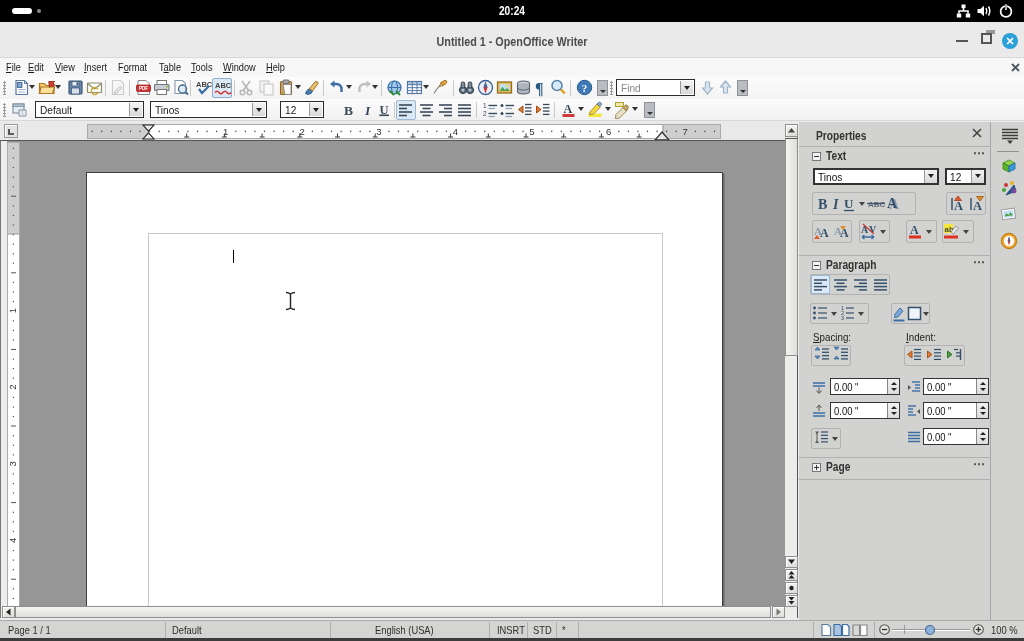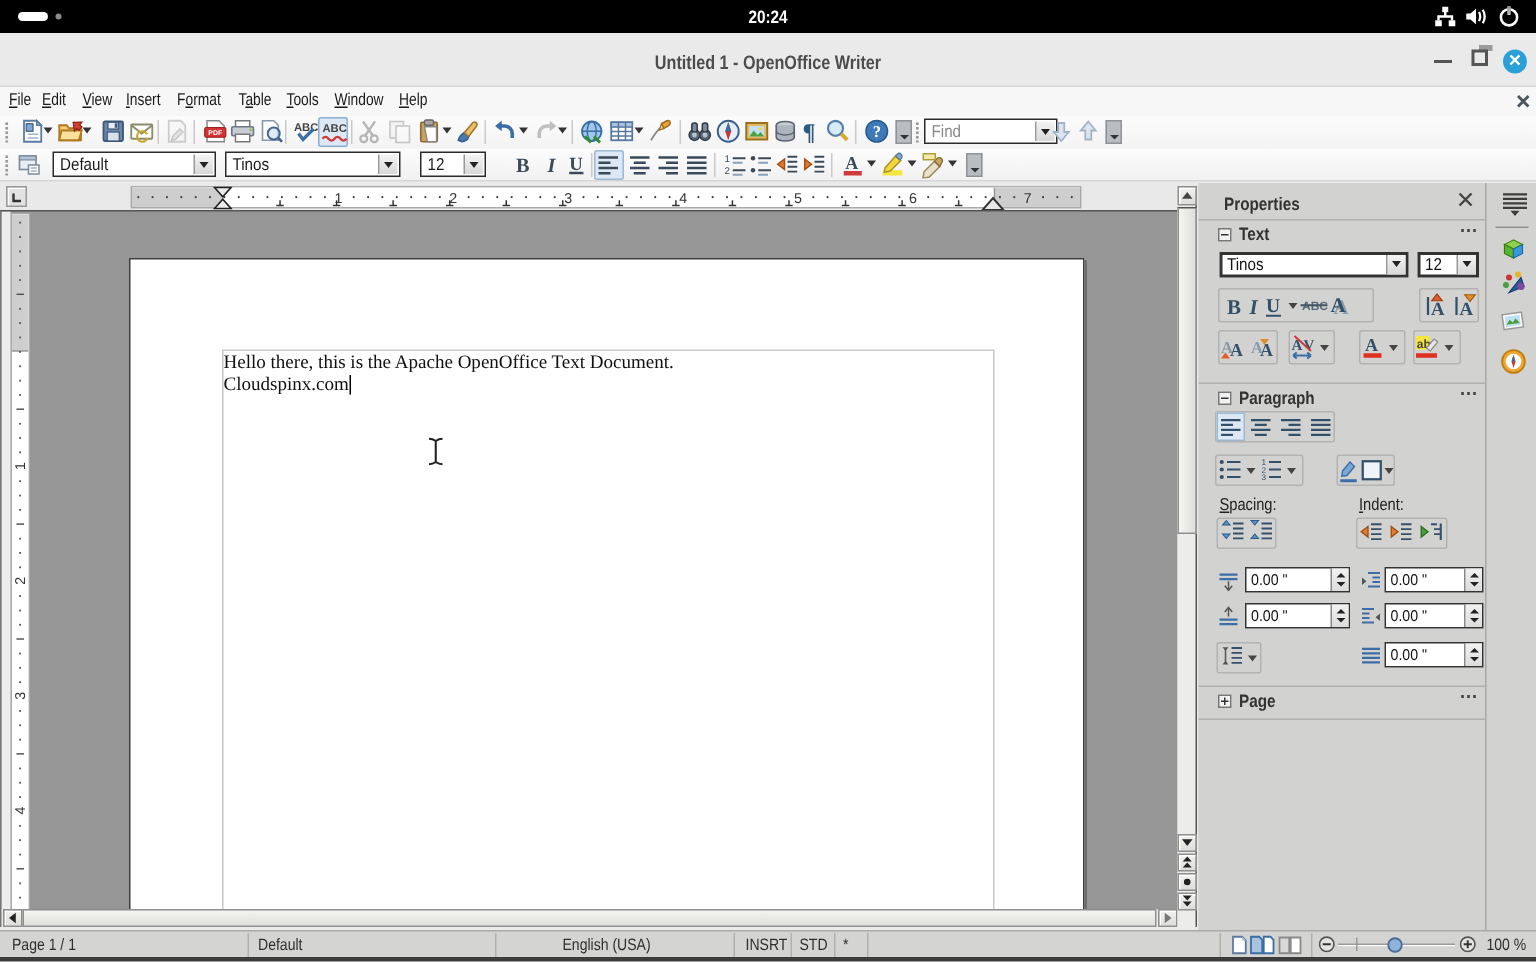--- a/index.html
+++ b/index.html
@@ -270,21 +270,21 @@
     </svg>
   <div class="sep" style="left:570px"></div>
   <svg class="ico" style="left:576px">
       <circle cx="8.5" cy="8.5" r="7.2" fill="#3f7ab8" stroke="#2a5a90" stroke-width="1"></circle>
       <text x="8.5" y="12.5" font-size="11" font-weight="bold" fill="#fff" text-anchor="middle" font-family="Liberation Serif">?</text>
     </svg>
   <div style="position:absolute;left:597px;top:3px;width:11px;height:16px;background:#b9bdc1;border:1px solid #8f9397;">
       <div style="position:absolute;left:2px;bottom:2px;width:0;height:0;border-left:3px solid transparent;border-right:3px solid transparent;border-top:3.5px solid #333;"></div>
     </div>
   <div class="grip" style="left:610px"></div>
-  <div class="combo" style="left:616px; width:89px;">
+  <div class="combo" style="left:616px; width:79px;">
       <span class="txt" style="color:#888">Find</span>
       <span class="btn"></span>
     </div>
   <svg class="ico" style="left:699px">
       <path d="M8.5 15 L3.5 9 h3 V3 h4 v6 h3 Z" fill="#dde6ef" stroke="#9fb4c9" stroke-width="1.2"></path>
     </svg>
   <svg class="ico" style="left:717px">
       <path d="M8.5 2 L13.5 8 h-3 v6 h-4 V8 h-3 Z" fill="#dde6ef" stroke="#9fb4c9" stroke-width="1.2"></path>
     </svg>
   <div style="position:absolute;left:737px;top:3px;width:11px;height:16px;background:#b9bdc1;border:1px solid #8f9397;">
@@ -589,22 +589,20 @@
         <rect x="1" y="240.2" width="9" height="8" fill="#fff"></rect>
         <text x="5.5" y="244.2" font-size="9.5" fill="#333" text-anchor="middle" font-family="Liberation Sans" transform="rotate(-90 5.5 244.2) translate(0 3)">2</text>
         <rect x="1" y="316.8" width="9" height="8" fill="#fff"></rect>
         <text x="5.5" y="320.8" font-size="9.5" fill="#333" text-anchor="middle" font-family="Liberation Sans" transform="rotate(-90 5.5 320.8) translate(0 3)">3</text>
         <rect x="1" y="393.4" width="9" height="8" fill="#fff"></rect>
         <text x="5.5" y="397.4" font-size="9.5" fill="#333" text-anchor="middle" font-family="Liberation Sans" transform="rotate(-90 5.5 397.4) translate(0 3)">4</text>
       </svg>
     </div>
   <div class="abs" id="page">
     <div id="tbound"></div>
-    <div id="doctext">Hello there, this is the Apache OpenOffice Text Document.
-Cloudspinx.com</div>
     <div id="caret"></div>
     <svg style="position:absolute;left:197px;top:118px;" width="13" height="20">
       <path d="M2 1.5 Q4.5 1.5 6.5 3 Q8.5 1.5 11 1.5 M6.5 3 L6.5 17 M2 18.5 Q4.5 18.5 6.5 17 Q8.5 18.5 11 18.5" fill="none" stroke="#222" stroke-width="1.4"></path>
     </svg>
   </div>
   <div class="abs" id="hscroll">
     <div class="sbtn" style="left:1px;top:0;width:13px;height:12px;">
         <svg width="11" height="10">
           <path d="M3 5 L7.5 1.5 L7.5 8.5 Z" fill="#222"></path>
         </svg>

